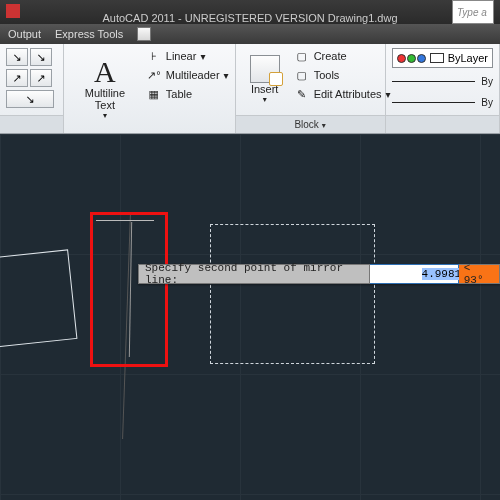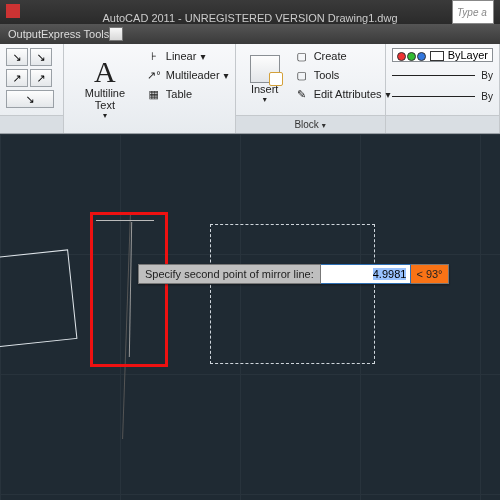--- a/index.html
+++ b/index.html
@@ -28,21 +28,21 @@
     position: absolute; right: 6px; top: 0;
     height: 24px; width: 42px;
     background: #fff; border: 1px solid #888;
     display: flex; align-items: center; padding: 0 4px;
     color: #888; font-style: italic; font-size: 10px;
     overflow: hidden;
   }
   .tabs-row {
     height: 20px;
     background: linear-gradient(#555,#3a3a3a);
-    display: flex; padding-left: 8px;
+    display: flex; gap: 14px; padding-left: 8px;
     color: #ddd; font-size: 11px; align-items: center;
   }
   .tab-btn { cursor: pointer; }
   .row-icon { width:14px;height:14px;display:inline-block;vertical-align:middle;
     background: linear-gradient(#f8f8f8,#d8d8d8); border:1px solid #777; }
   .ribbon {
     background: linear-gradient(#f8f9fb,#e7ebef);
     border-bottom: 1px solid #9aa0a6;
     display: flex;
     height: 90px;
@@ -89,33 +89,34 @@
     width:30px;height:28px;border:1px solid #8a8f94;
     background:linear-gradient(#fdfdfd,#e3e6e9);
     position:relative;display:inline-block;
   }
   .insert-ico::after{
     content:"";position:absolute;right:-4px;bottom:-4px;width:12px;height:12px;
     background:#fff;border:1px solid #d4a13a;border-radius:2px;
   }
   .block-col { display:flex;flex-direction:column;gap:3px; }
   .layer-swatch{
-    height:14px;border:1px solid #8a8f94;background:#fff;
-    display:flex;align-items:flex-end;gap:4px;padding:0 4px;font-size:11px;
+    height:20px;border:1px solid #8a8f94;background:#fff;
+    display:flex;align-items:center;gap:4px;padding:0 4px;font-size:11px;
   }
   .sw-circles{display:flex;gap:1px;}
   .sw-c{width:9px;height:9px;border-radius:50%;border:1px solid #333;}
   .sqw{width:14px;height:10px;border:1px solid #333;background:#fff;}
   .line-row{height:16px;display:flex;align-items:center;gap:6px;font-size:10px;color:#222;margin-top:3px;}
   .line-seg{flex:1;height:0;border-top:1.5px solid #222;}
   .canvas {
     position: relative;
     width: 500px; height: calc(500px - 24px - 20px - 90px);
     background: #1f2a33;
     overflow:hidden;
+    font-family:Liberation Mono, monospace;
   }
   .grid {
     position:absolute;inset:0;
     background-image:
       linear-gradient(#28333c 1px, transparent 1px),
       linear-gradient(90deg,#28333c 1px, transparent 1px);
     background-size: 120px 120px;
   }
   .red-box{
     position:absolute;left:90px;top:78px;width:78px;height:155px;

